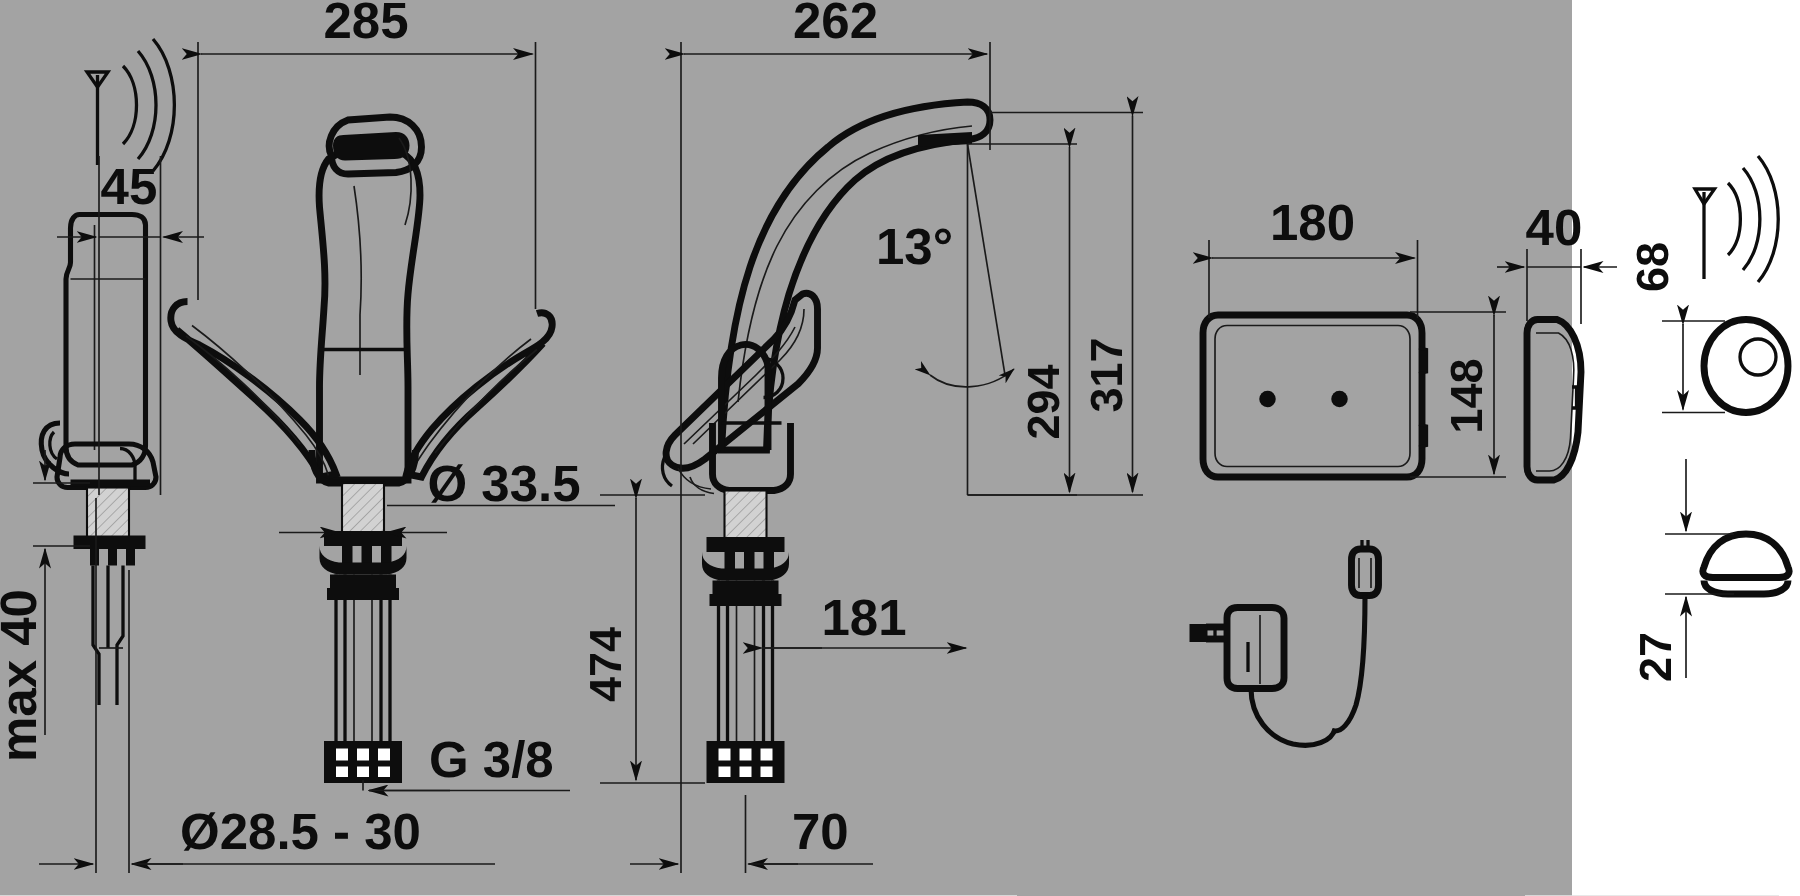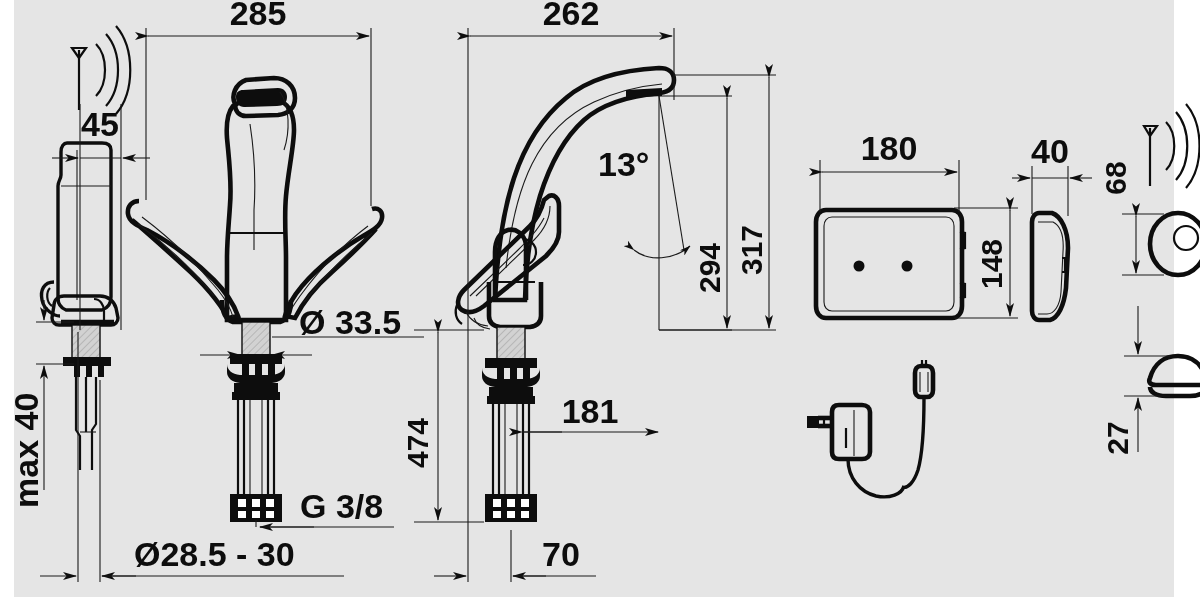--- a/index.html
+++ b/index.html
@@ -1,17 +1,17 @@
 <!DOCTYPE html>
 <html><head>
 <meta charset="utf-8">
 <style>
   html,body{margin:0;padding:0;background:#ffffff;}
   body{width:1200px;height:597px;overflow:hidden;font-family:"Liberation Sans",sans-serif;}
-  #sheet{position:relative;width:1160px;height:597px;background:#e5e5e5;margin-left:14px;}
+  #sheet{position:relative;width:1048px;height:597px;background:#a3a3a3;}
   svg#drawing{position:absolute;left:0;top:0;width:1200px;height:597px;display:block;}
   .dimtext{font-family:"Liberation Sans",sans-serif;font-weight:bold;fill:#0d0d0d;}
   .t34{font-size:34px;}
   .t30{font-size:30px;}
   .thin{fill:none;stroke:#1a1a1a;stroke-width:1.1;}
   .med{fill:none;stroke:#0d0d0d;stroke-width:2.2;}
   .thick{fill:none;stroke:#0d0d0d;stroke-width:3.4;}
   .xthick{fill:none;stroke:#0d0d0d;stroke-width:4.6;}
   .fillblack{fill:#0d0d0d;stroke:none;}
   .fillwhite{fill:#ffffff;}

